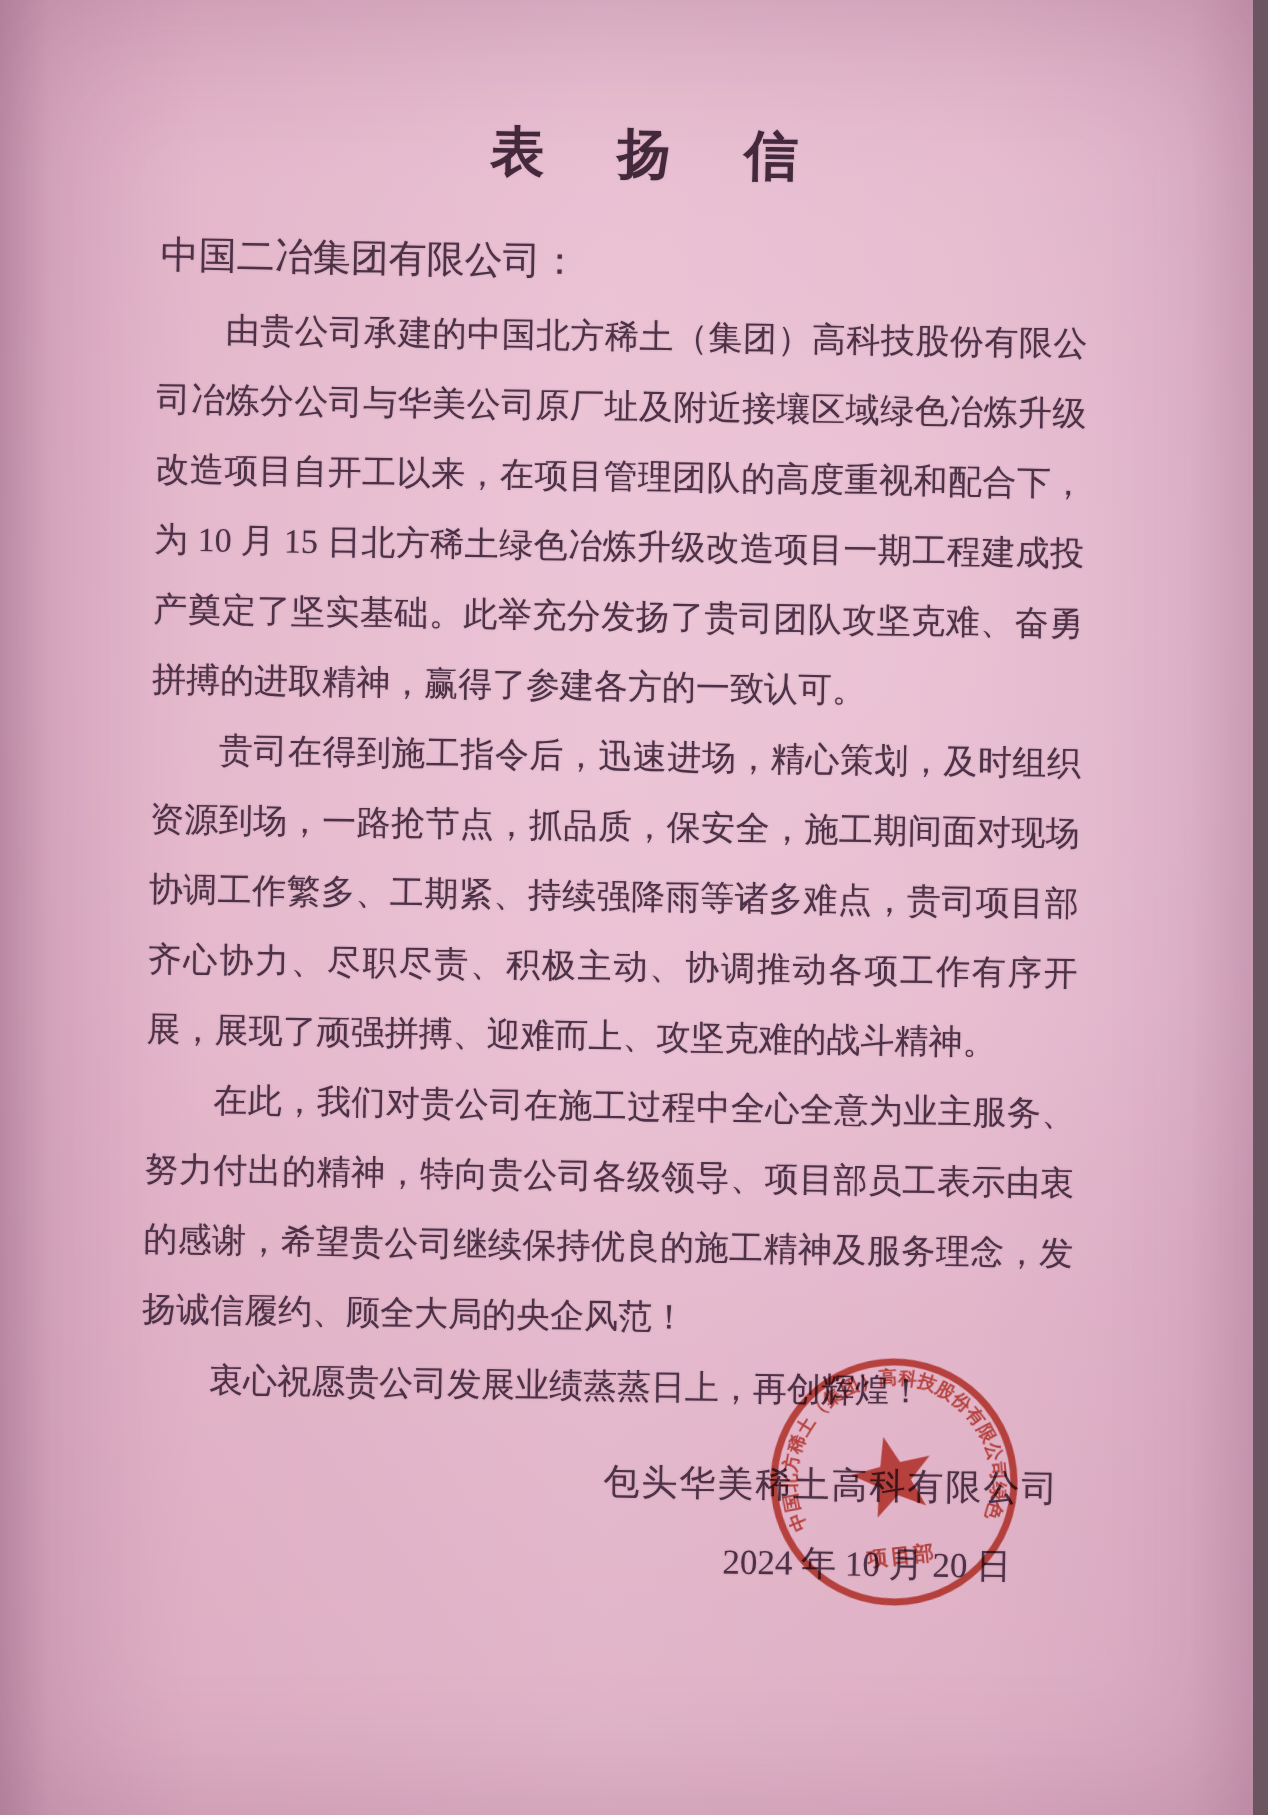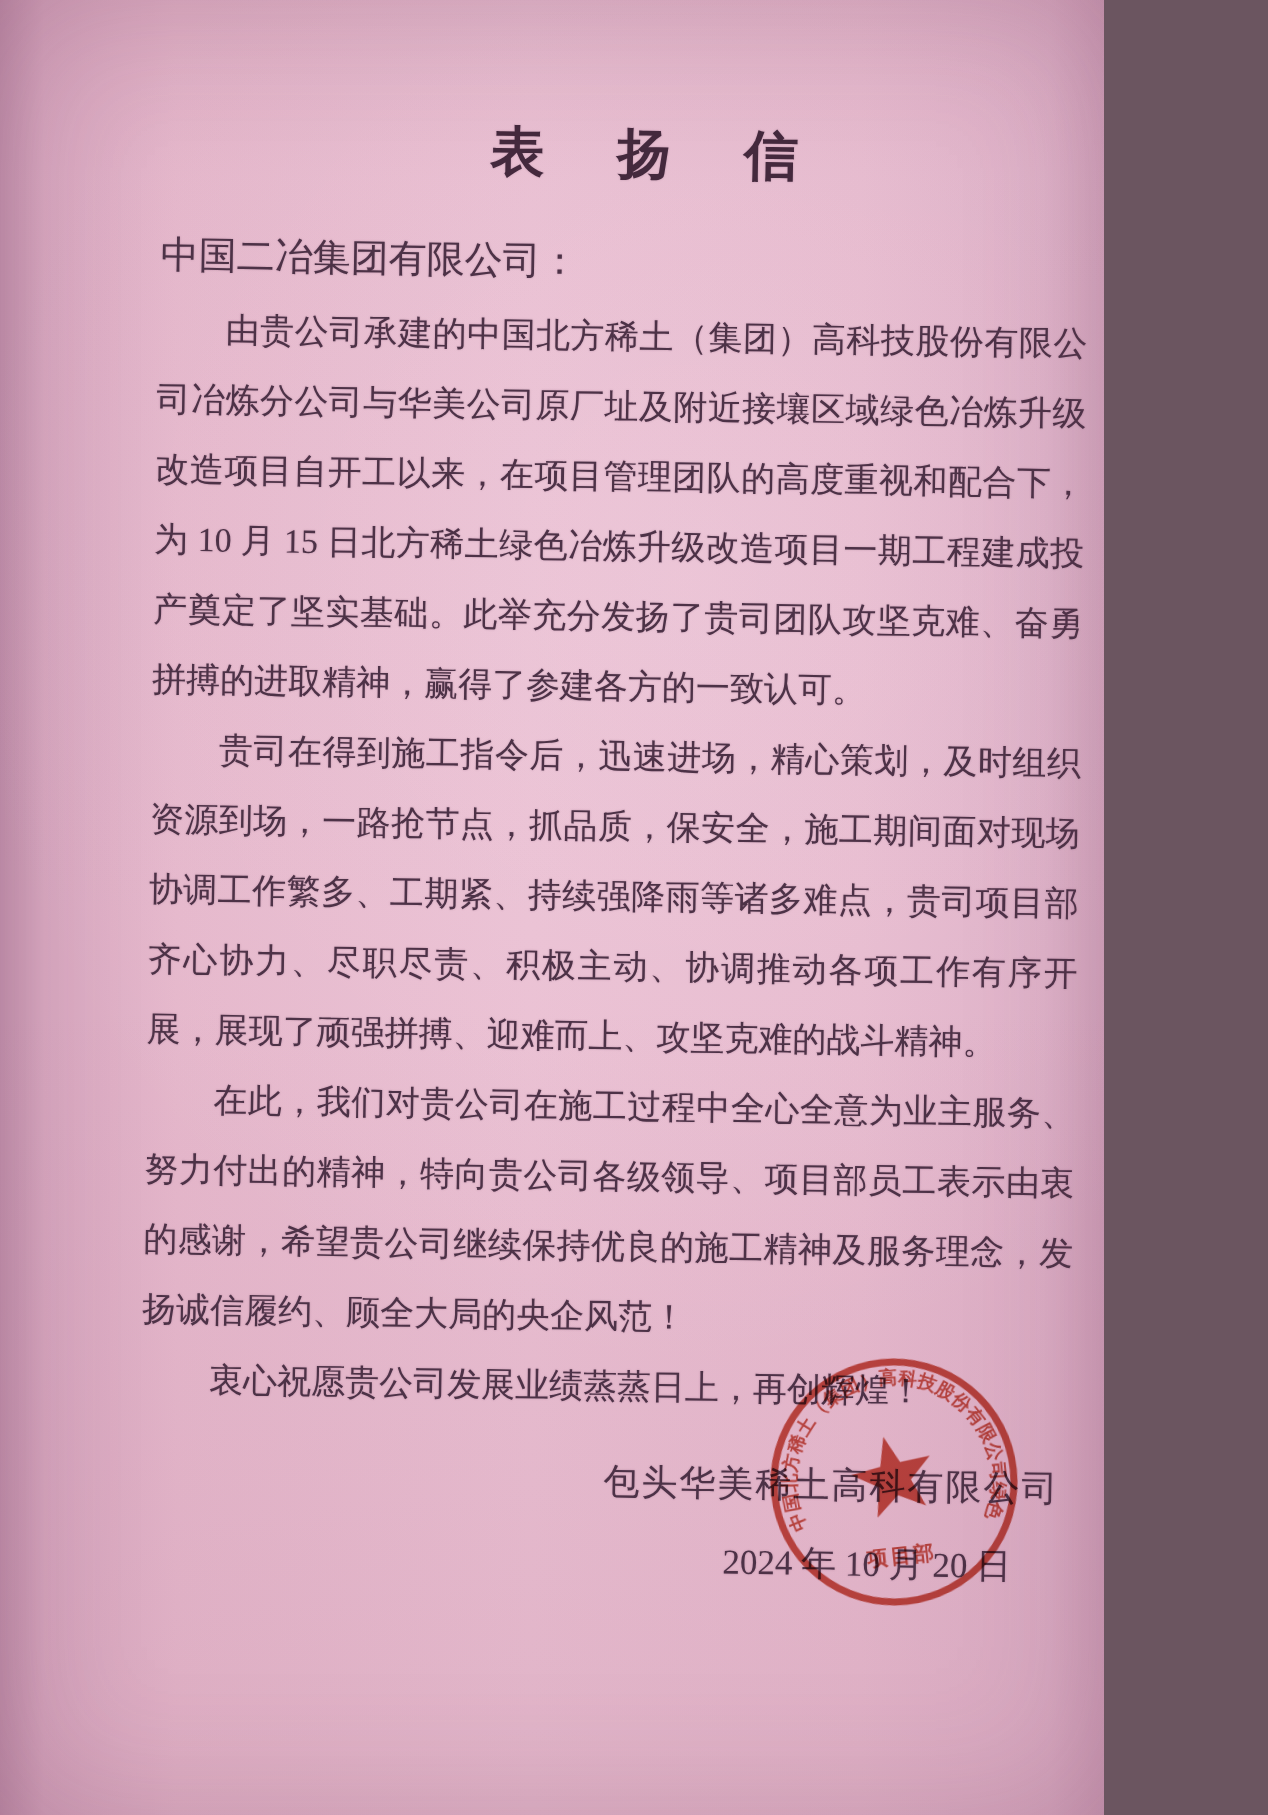--- a/index.html
+++ b/index.html
@@ -1,18 +1,18 @@
 <!DOCTYPE html>
 <html><head>
 <meta charset="utf-8">
 <style>
   html,body{margin:0;padding:0;background:#6b5560;}
   .photo{
     position:relative;
-    width:1104px;height:1815px;
+    width:1253px;height:1815px;
     overflow:hidden;
     font-family:"Liberation Serif","DejaVu Serif",serif;
     background-image:
       radial-gradient(120% 80% at 62% 32%, rgba(255,238,248,0.20) 0%, rgba(255,238,248,0) 55%),
       linear-gradient(180deg, rgba(150,90,120,0.10) 0%, rgba(150,90,120,0.02) 10%, rgba(150,90,120,0.00) 55%, rgba(150,90,120,0.10) 100%),
       linear-gradient(90deg, #c493ae 0%, #d9a9c1 4%, #e5b7cb 16%, #e9bed1 48%, #e6b9cd 78%, #ddafc6 95%, #d2a2bb 100%);
   }
   .photo::after{
     content:"";position:absolute;inset:0;pointer-events:none;
     box-shadow:inset 0 0 140px rgba(110,55,85,.22);

